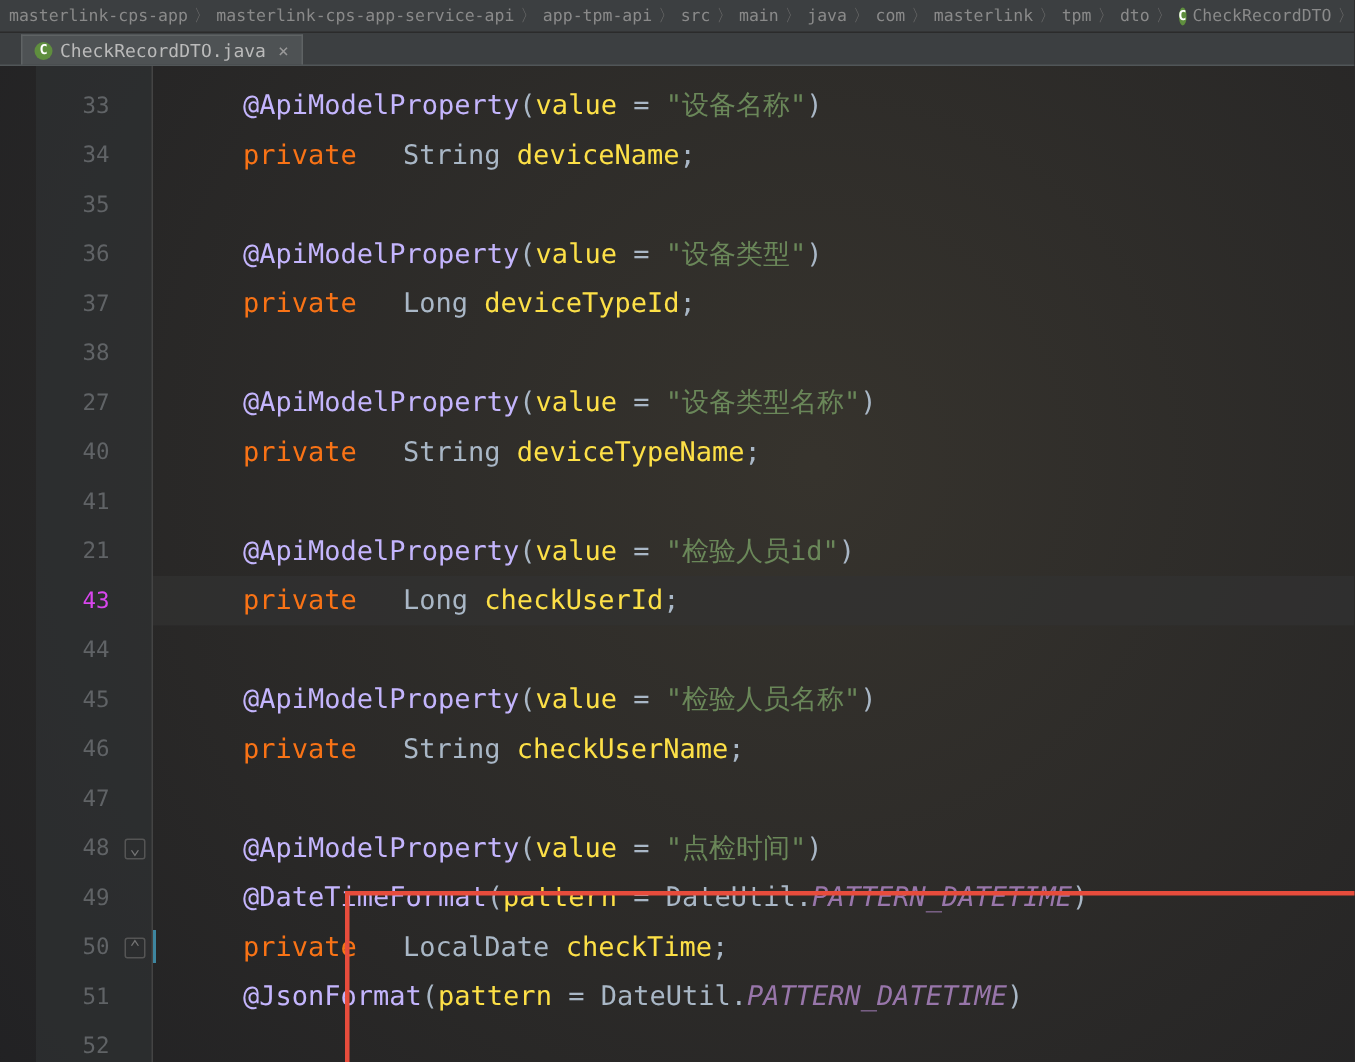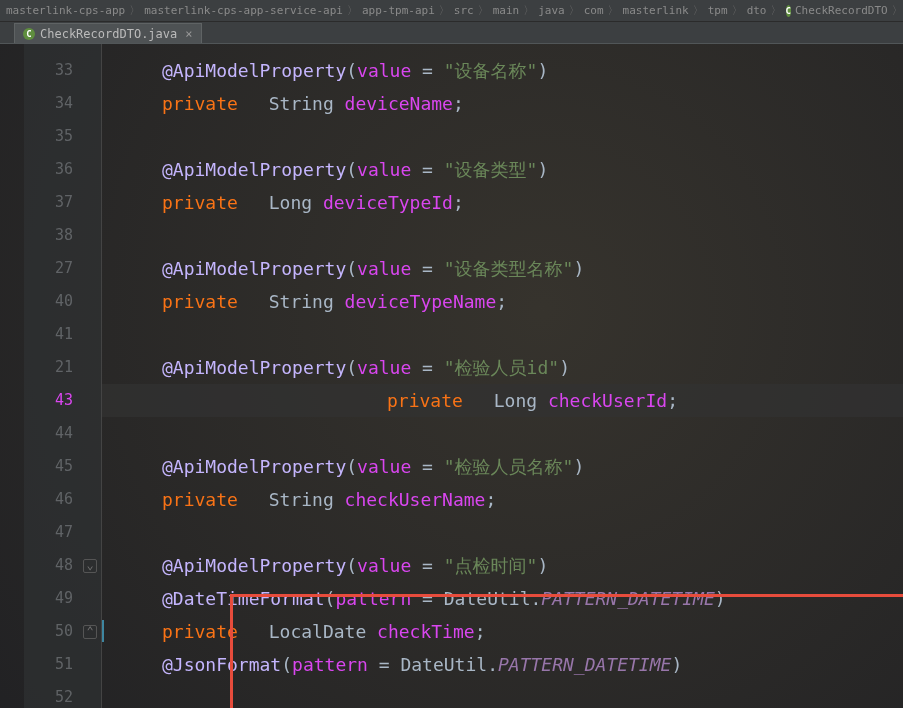--- a/index.html
+++ b/index.html
@@ -129,21 +129,21 @@
       font-size: 18px;
       position: relative;
     }
     .code .line {
       height: 33px;
       line-height: 33px;
       padding-left: 60px;
       white-space: pre;
       position: relative;
     }
-    .code .line.current { background: rgba(50,50,50,0.7); text-align: center; }
+    .code .line.current { background: rgba(50,50,50,0.7); }
     .code .caret-line::before {
       content: '';
       position: absolute;
       left: 0;
       top: 5px;
       width: 2px;
       height: 22px;
       background: #3e86a0;
     }
     .highlight-box {
@@ -153,21 +153,21 @@
       left: 128px;
       top: 550px;
       width: 735px;
       height: 145px;
       z-index: 10;
     }
     
     .ann { color: #c4b5fd; }
     .kw { color: #f97316; }
     .type { color: #a9b7c6; margin-left: 20px; }
-    .ident { color: #d946ef; }
+    .ident { color: #fde047; }
     .str { color: #6a8759; }
     .paren { color: #a9b7c6; }
     .const { color: #9876aa; font-style: italic; }
     .dot { color: #a9b7c6; }
     .cls { color: #a9b7c6; }
   </style>
 </head>
 <body>
 
 <div class="breadcrumb">

